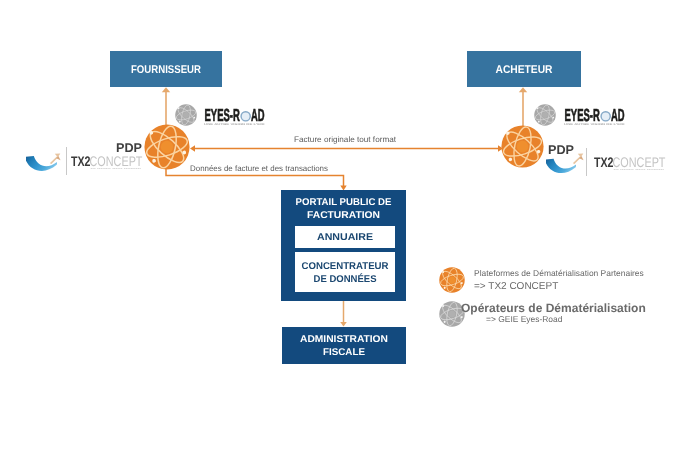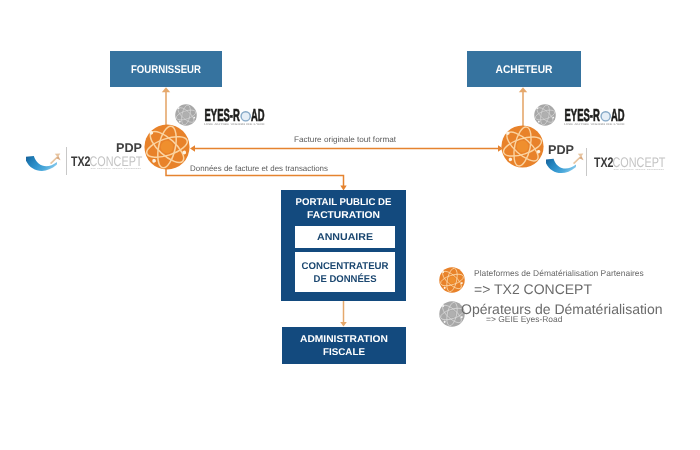--- a/index.html
+++ b/index.html
@@ -188,22 +188,22 @@
         <ellipse cx="50" cy="50" rx="46" ry="18" transform="rotate(120 50 50)"></ellipse>
       </g>
       <circle cx="50" cy="50" r="13.5" fill="#b0b0b0"></circle>
       <circle cx="27" cy="10" r="4" fill="#f4f4f4"></circle>
       <circle cx="82" cy="73" r="4" fill="#f4f4f4"></circle>
       <circle cx="14" cy="70" r="4" fill="#f4f4f4"></circle>
     </g>
   </svg>
 
   <div class="legtxt" style="left:474px;top:268px;width:171px;font-size:8.45px;">Plateformes de Dématérialisation Partenaires</div>
-  <div class="legtxt" style="left:474px;top:281px;width:171px;font-size:14px;">=&gt; TX2 CONCEPT</div>
-  <div class="legtxt" style="left:461px;top:301px;width:171px;font-size:14px;">Opérateurs de Dématérialisation</div>
+  <div class="legtxt" style="left:474px;top:281px;width:171px;font-size:10px;">=&gt; TX2 CONCEPT</div>
+  <div class="legtxt" style="left:461px;top:301px;width:171px;font-size:12px;font-weight:bold;">Opérateurs de Dématérialisation</div>
   <div class="legtxt" style="left:486px;top:314px;width:171px;font-size:8.45px;">=&gt; GEIE Eyes-Road</div>
 
   <svg class="txt" style="position:absolute;left:116px;top:141px;width:28px;height:14px;" viewBox="0 0 28 14">
     <text class="pdptxt" x="0" y="11.3" textLength="26" lengthAdjust="spacingAndGlyphs">PDP</text>
   </svg>
   <svg class="txt" style="position:absolute;left:548px;top:143px;width:28px;height:14px;" viewBox="0 0 28 14">
     <text class="pdptxt" x="0" y="11.3" textLength="26" lengthAdjust="spacingAndGlyphs">PDP</text>
   </svg>
 
   <svg class="er-logo" style="left:204px;top:106px;width:62px;height:22px;" viewBox="0 0 128 45">

